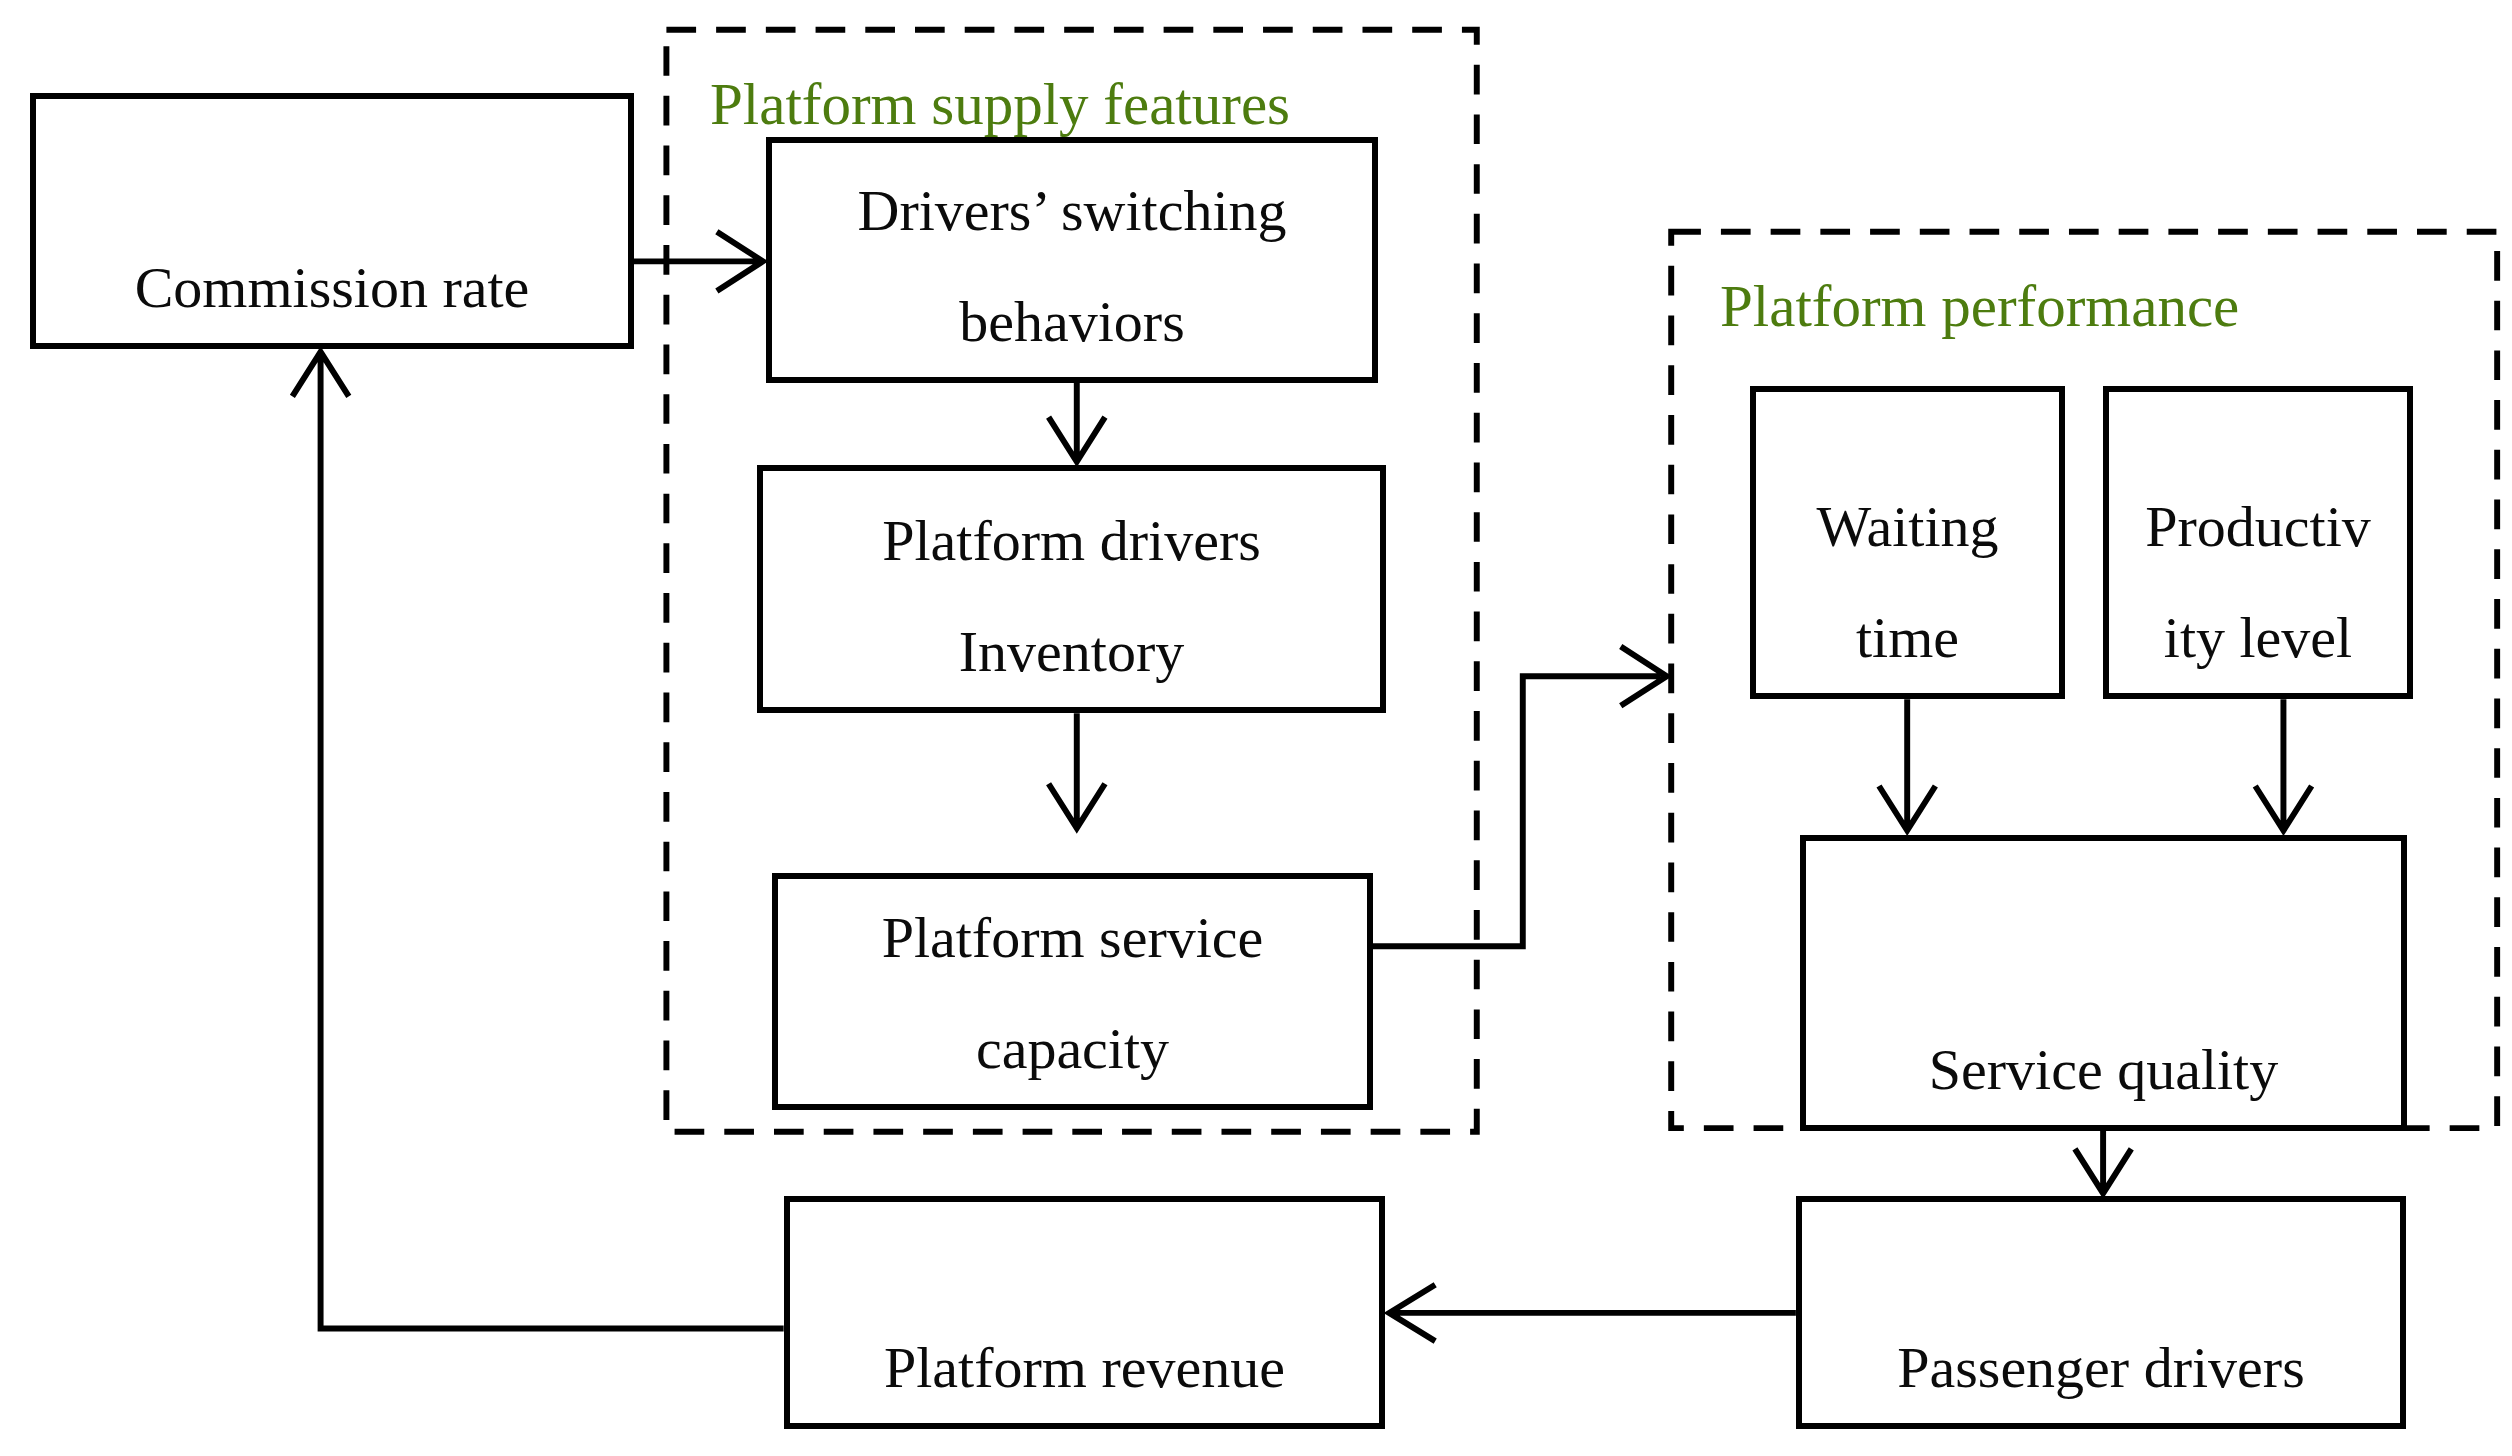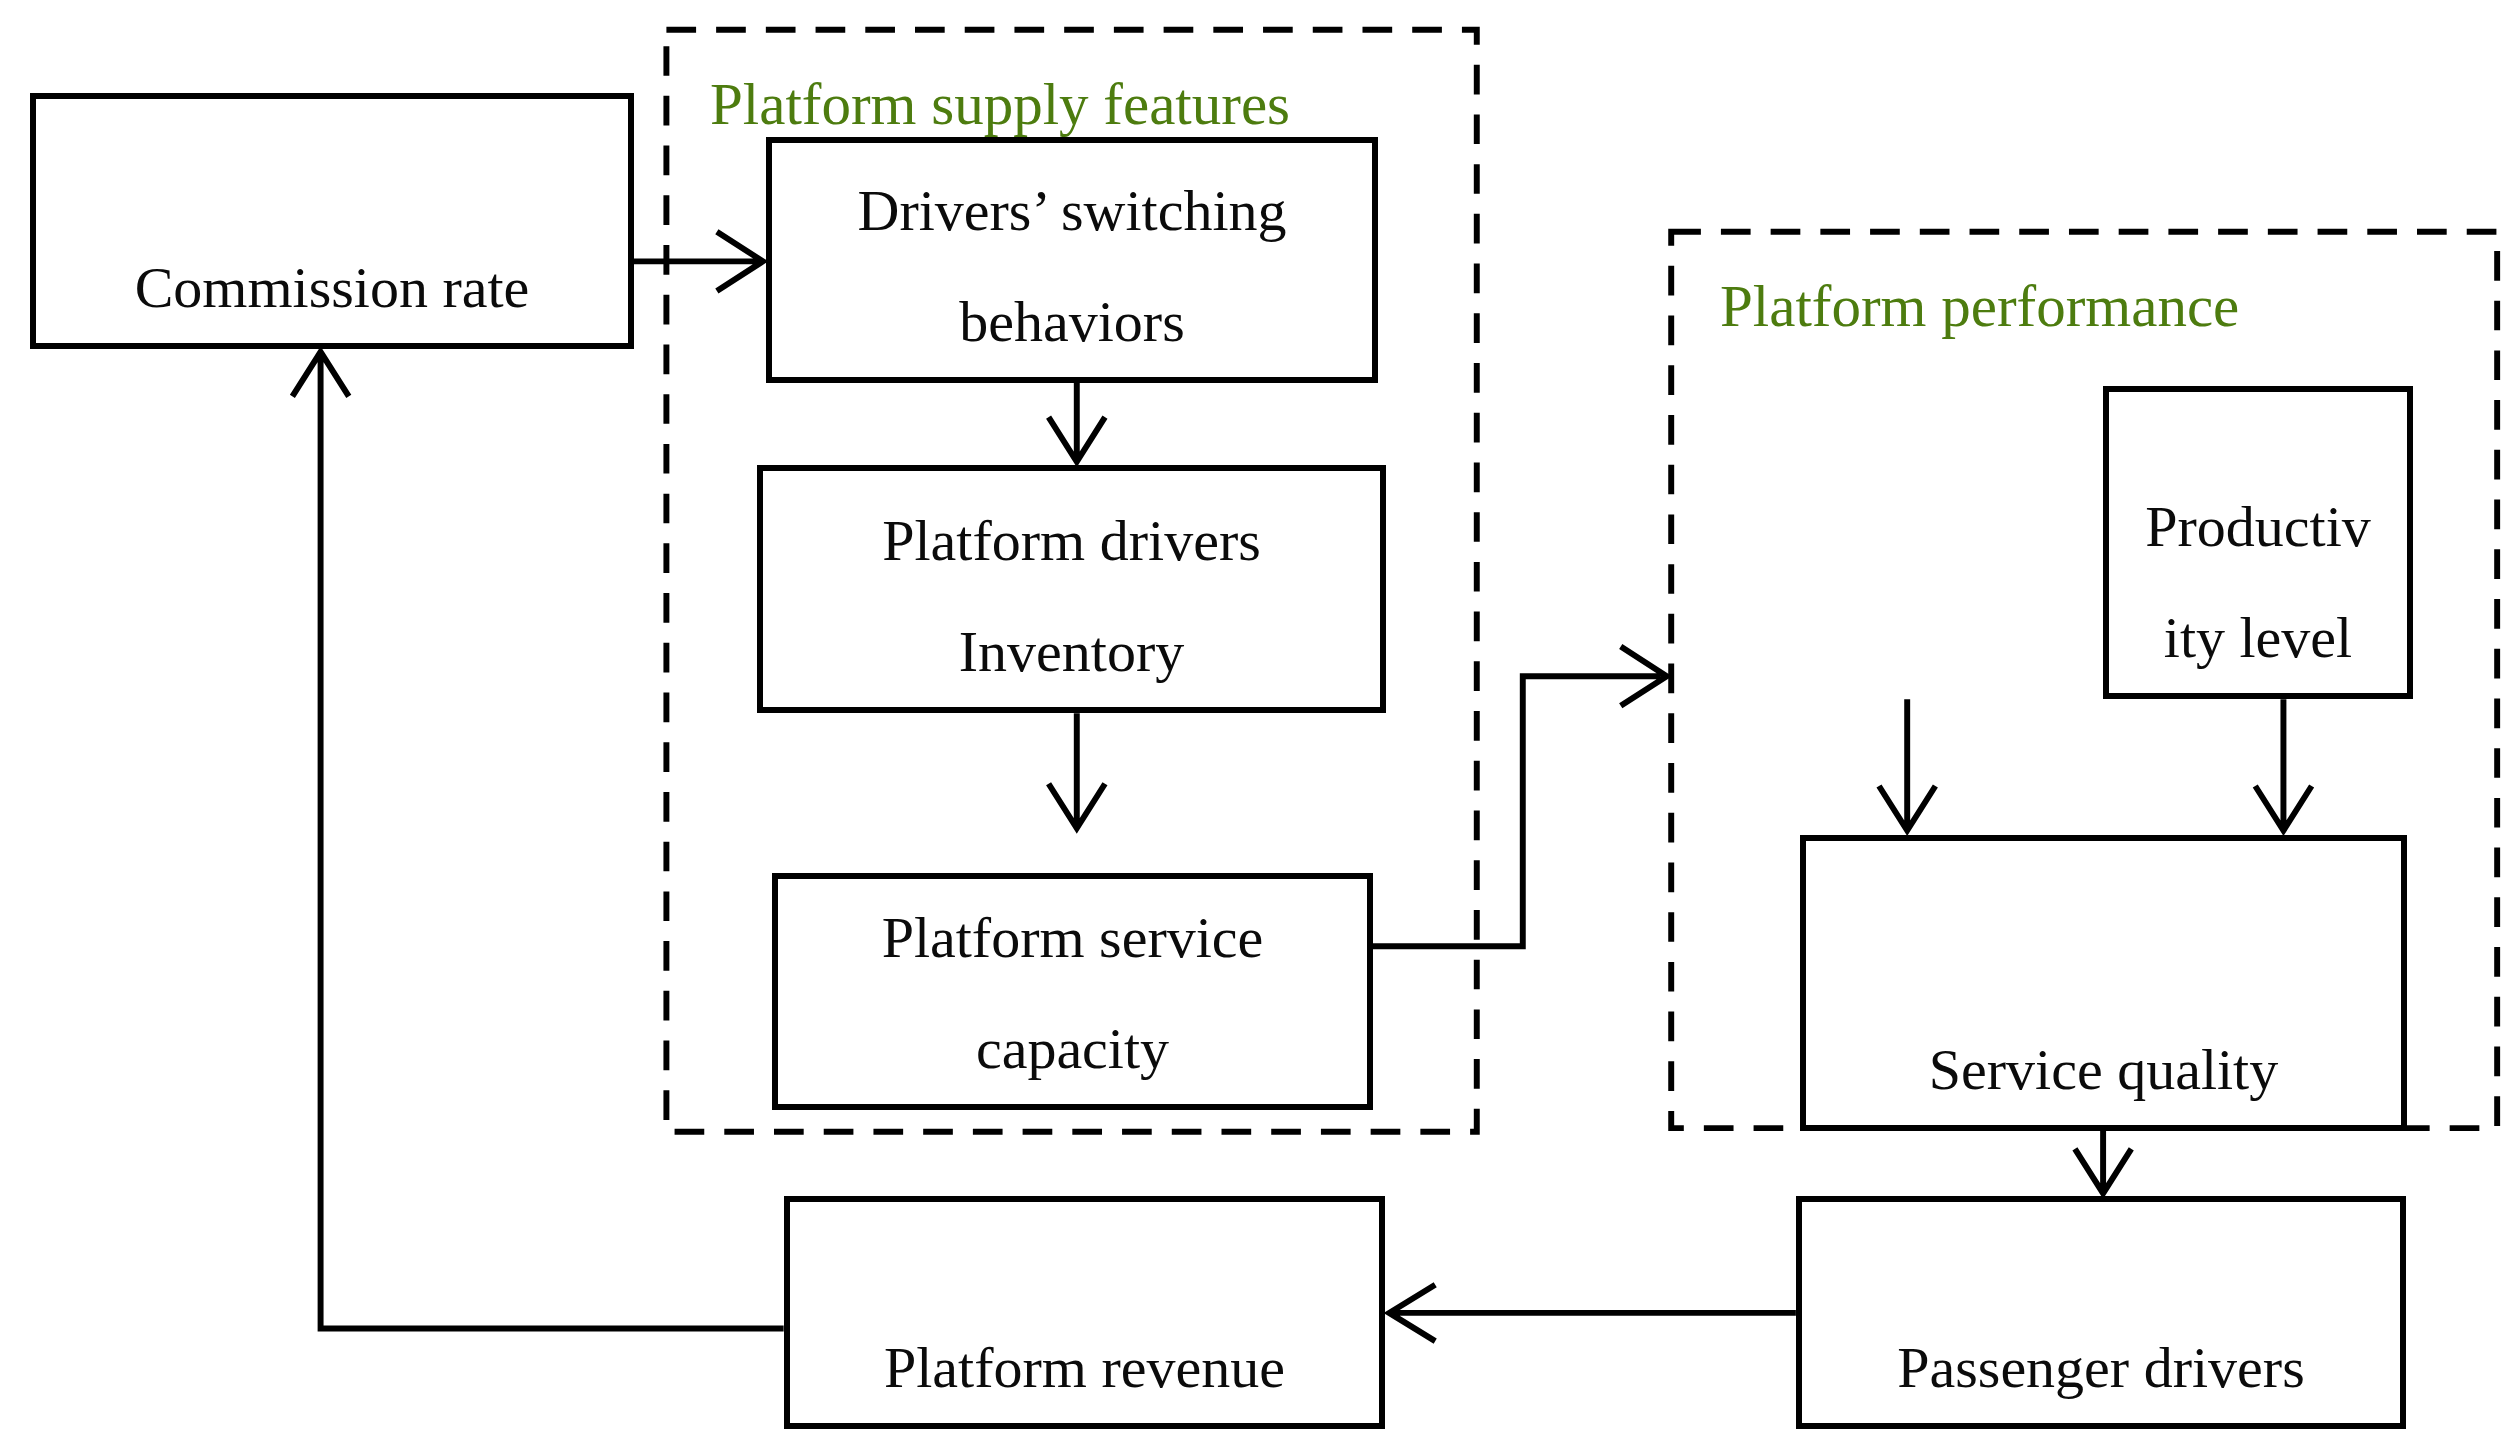--- a/index.html
+++ b/index.html
@@ -104,20 +104,24 @@
   <div class="node" style="left:757px; top:465px; width:629px; height:248px;">
     <span class="node-label">Platform drivers
 Inventory</span>
   </div>
 
   <div class="node" style="left:772px; top:831px; width:601px; height:237px;margin-top:42px;">
     <span class="node-label">Platform service
 capacity</span>
   </div>
 
+  <div class="node" style="left:1750px; top:386px; width:315px; height:313px;">
+    <span class="node-label">Waiting
+time</span>
+  </div>
 
   <div class="node" style="left:2103px; top:386px; width:310px; height:313px;">
     <span class="node-label">Productiv
 ity level</span>
   </div>
 
   <div class="node" style="left:1800px; top:835px; width:607px; height:296px;">
     <span class="node-label">Service quality</span>
   </div>
 

